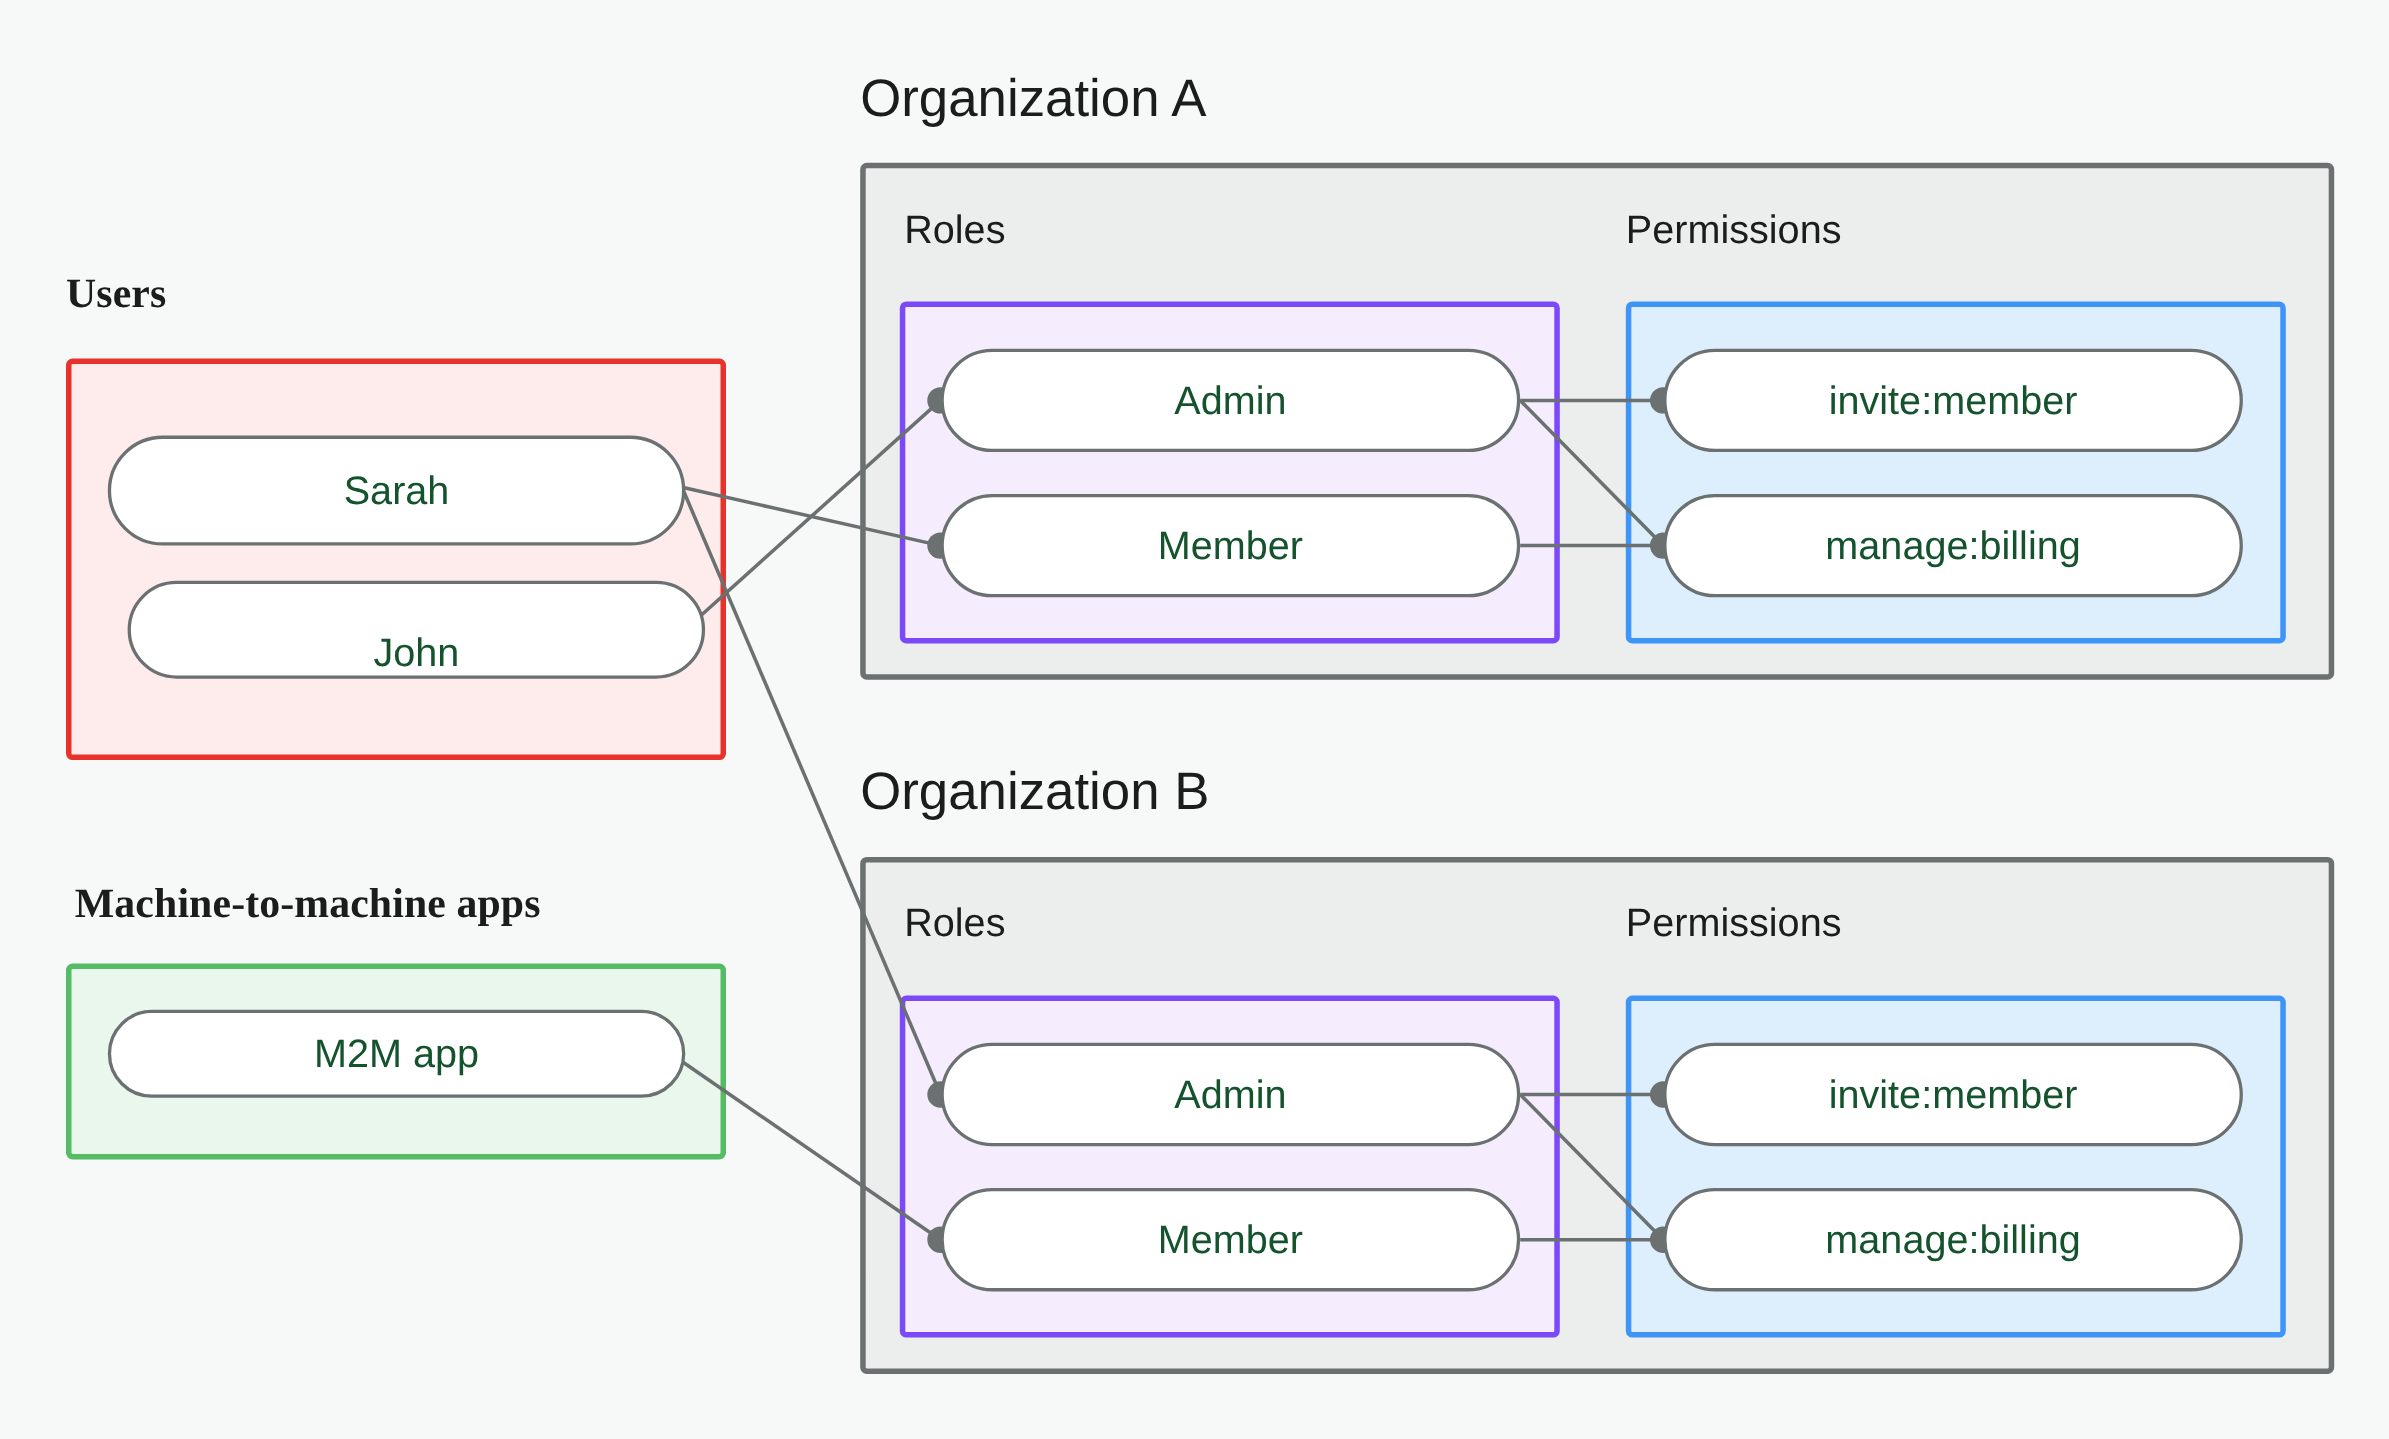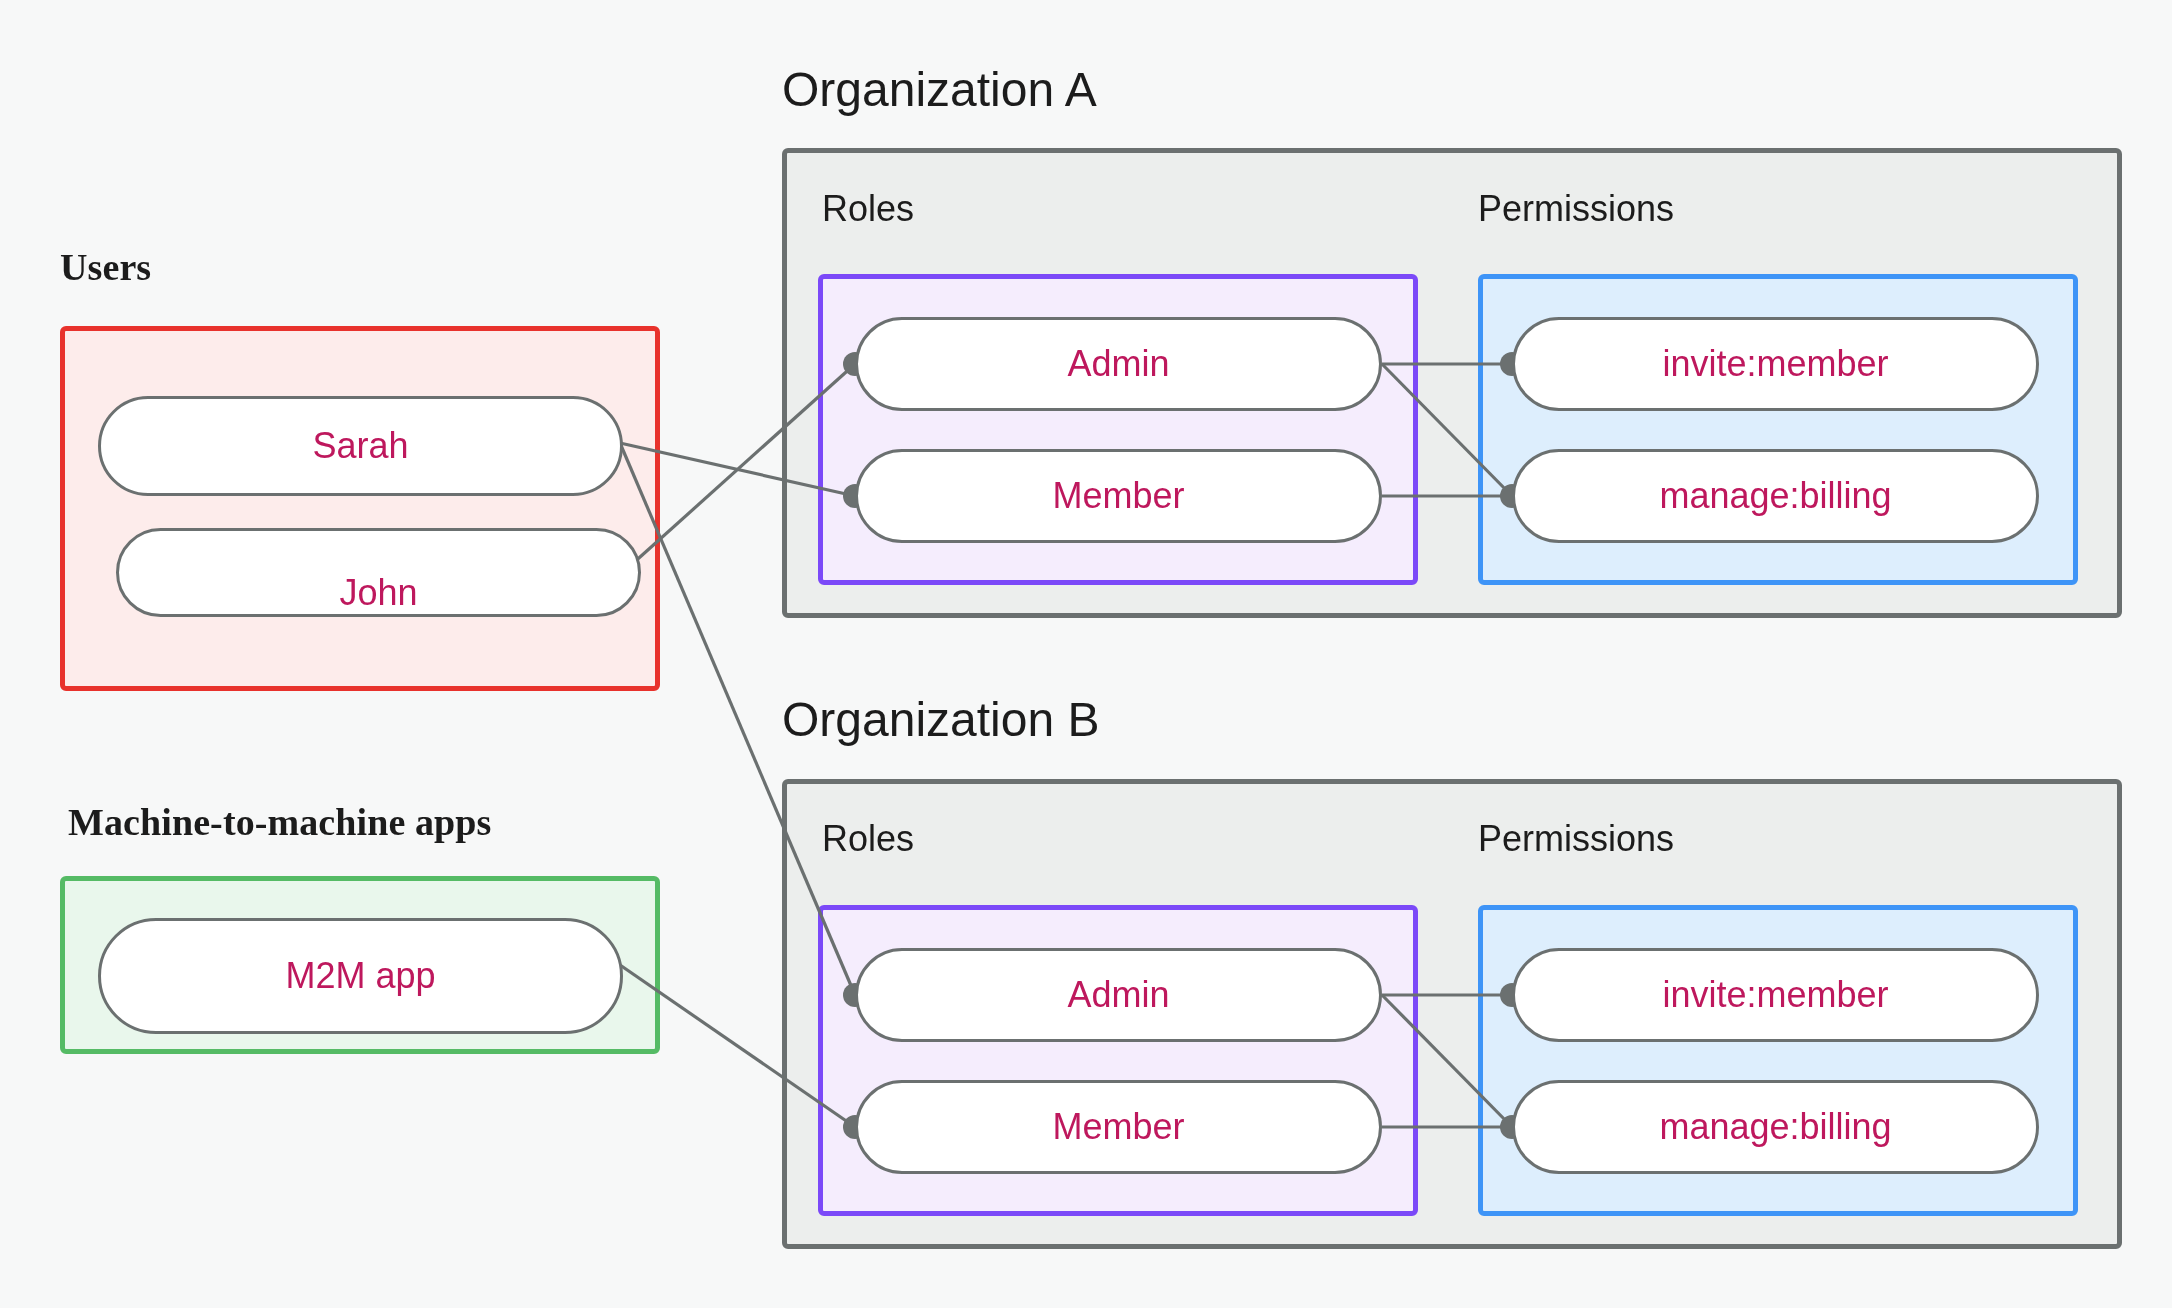--- a/index.html
+++ b/index.html
@@ -75,21 +75,21 @@
   .pill {
     position: absolute;
     box-sizing: border-box;
     background: #ffffff;
     border: 3.4px solid #6b7070;
     border-radius: 999px;
     display: flex;
     align-items: center;
     justify-content: center;
     font-size: 36px;
-    color: #be185d;
+    color: #14532d;
     z-index: 7;
     white-space: nowrap;
   }
 </style>
 </head>
 <body>
 
 <div id="stage">
 
   <svg id="edges" viewBox="0 0 2172 1308" xmlns="http://www.w3.org/2000/svg">
@@ -133,21 +133,21 @@
   </div>
 
   <div class="pill" style="left:116px; top:528px; width:525px; height:89px;align-items:flex-end;">
     <span>John</span>
   </div>
 
   <div class="group-title" style="left:68px; top:800px;">Machine-to-machine apps</div>
 
   <div class="container-box box-m2m" style="left:60px; top:876px; width:600px; height:178px;"></div>
 
-  <div class="pill" style="left:98px; top:918px; width:525px; height:116px;">
+  <div class="pill" style="left:98px; top:918px; width:525px; height:80px;">
     <span>M2M app</span>
   </div>
 
   <div class="org-title" style="left:782px; top:62px;">Organization A</div>
 
   <div class="container-box box-org" style="left:782px; top:148px; width:1340px; height:470px;"></div>
 
   <div class="panel-title" style="left:822px; top:188px;">Roles</div>
   <div class="panel-title" style="left:1478px; top:188px;">Permissions</div>
 

